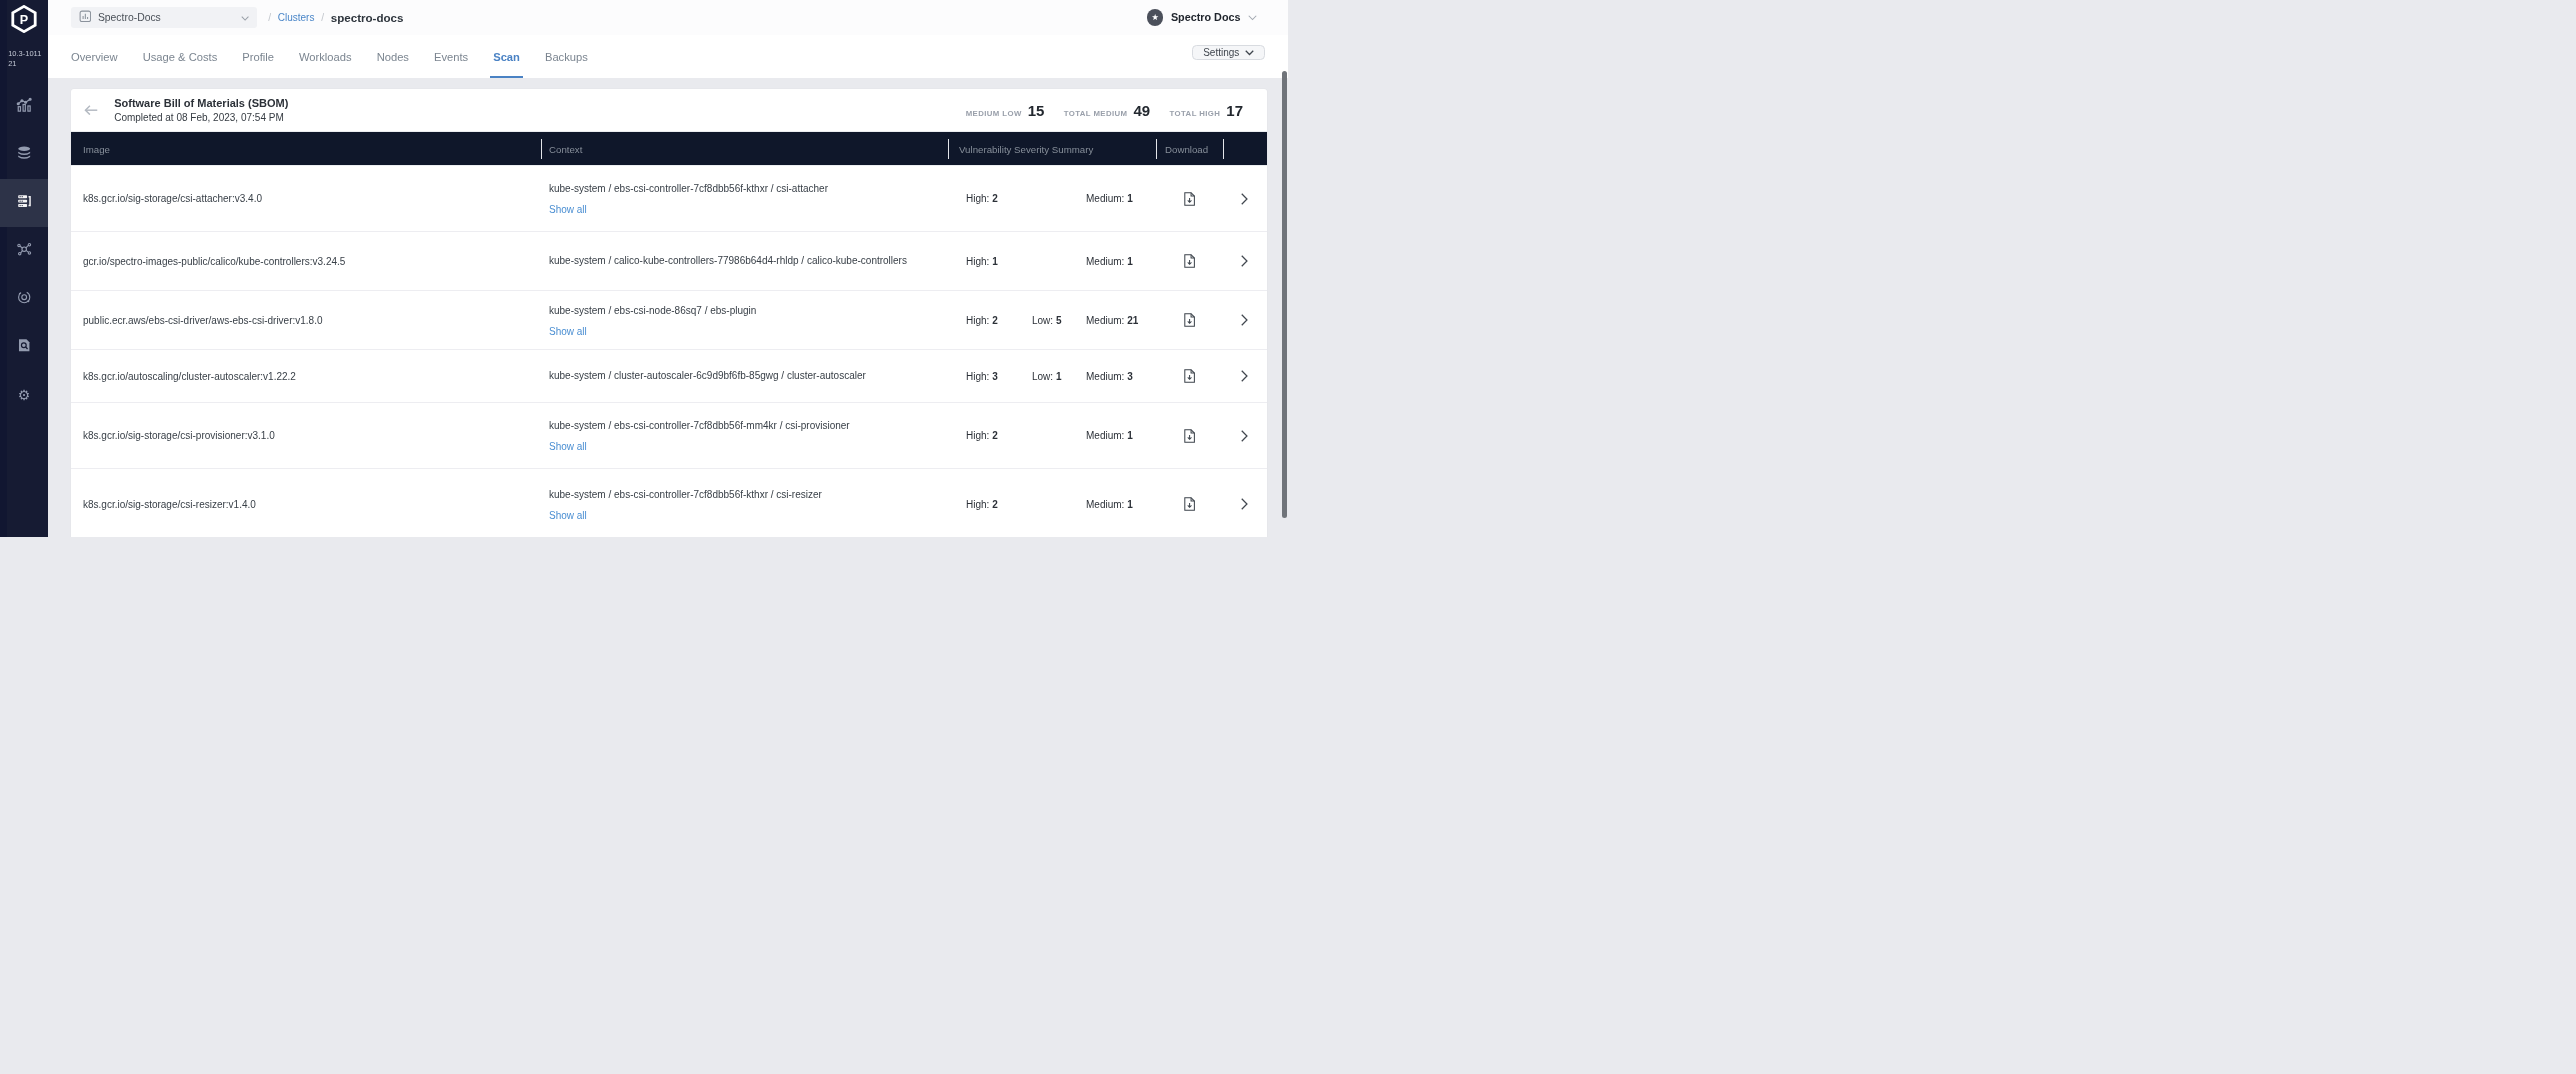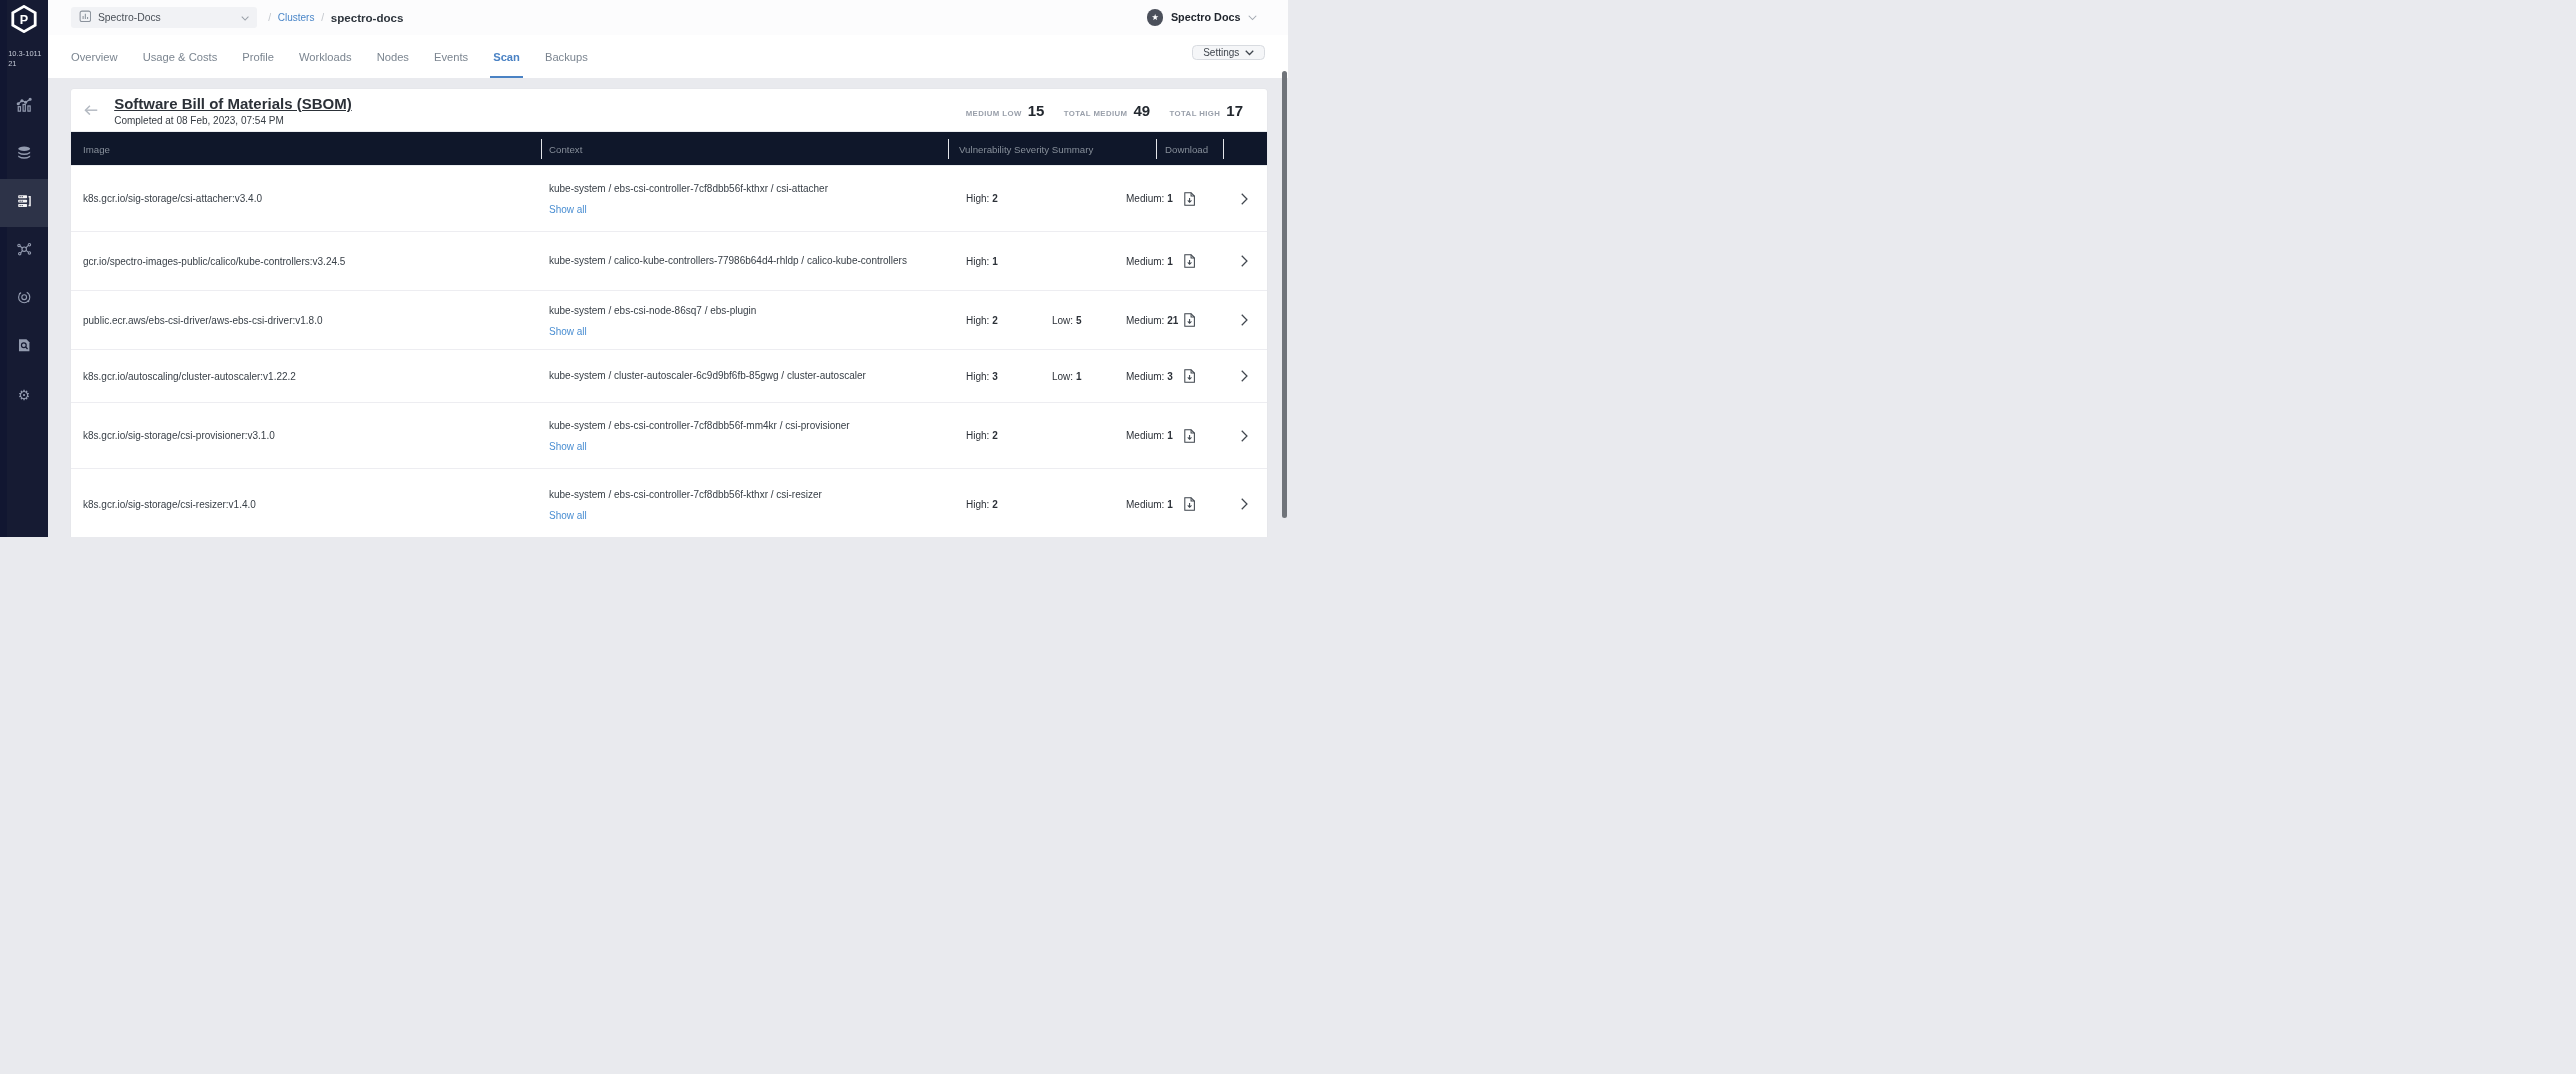--- a/index.html
+++ b/index.html
@@ -79,21 +79,21 @@
     position:absolute; left:23px; top:11.2px; width:1196px; height:566px;
     background:#fff; border-radius:3px 3px 0 0;
     box-shadow:0 0 0 0.7px rgba(0,0,0,.02);
   }
   .panel-head {
     height:43px; display:flex; align-items:center;
     border-bottom:0.7px solid #ebedf0; padding:0 24px 0 13.4px;
   }
   .back-arrow { width:19.4px; display:flex; align-items:center; cursor:pointer; }
   .head-titles { margin-left:10.4px; }
-  .head-title { font-size:15px; font-weight:700; color:#2c3138; margin-bottom:3px;text-decoration:underline; }
+  .head-title { font-size:11px; font-weight:700; color:#2c3138; margin-bottom:3px; }
   .head-sub { font-size:10px; color:#353b42; }
   .totals { margin-left:auto; display:flex; gap:19.4px; align-items:center; }
   .total-item { display:flex; align-items:baseline; gap:6px; }
   .total-label { font-size:7.8px; letter-spacing:0.4px; color:#9aa0ab; font-weight:700; }
   .total-value { font-size:15px; font-weight:700; color:#23282f; }
   
   .thead {
     position:relative; height:34px; background:#0f172a;
     border-bottom:0.7px solid #eceef1; font-size:9.7px; color:#878f9a;
   }
@@ -116,21 +116,21 @@
   .trow:nth-child(6) { height:71px; }
   .cell { position:absolute; top:0; bottom:0; display:flex; }
   .cell-image { left:12px; width:447px; align-items:center; }
   .cell-context {
     left:478px; width:388px; flex-direction:column; justify-content:center; gap:8.2px;
   }
   .cell-context .ctx { max-width:376px; line-height:14px; }
   .show-all { color:#4a8ed2; cursor:pointer; text-decoration:none; font-size:10px; }
   .cell-sev {
     left:877px; width:208px; align-items:center; padding-left:18px;
-    display:grid; grid-template-columns:66px 54px auto; align-content:center;gap:20px;
+    display:grid; grid-template-columns:66px 54px auto; align-content:center;
   }
   .sev { white-space:nowrap; color:#2c3138; }
   .sev b { font-weight:700; }
   .sev.hidden { visibility:hidden; }
   .cell-dl { left:1085px; width:68px; align-items:center; justify-content:center; }
   .cell-ch { left:1152px; width:43px; align-items:center; justify-content:center; }
   .icon-btn { cursor:pointer; display:flex; align-items:center; justify-content:center; }
   
   .scroll-thumb {
     position:absolute; right:0.7px; top:71px; width:5.2px; height:447px;

